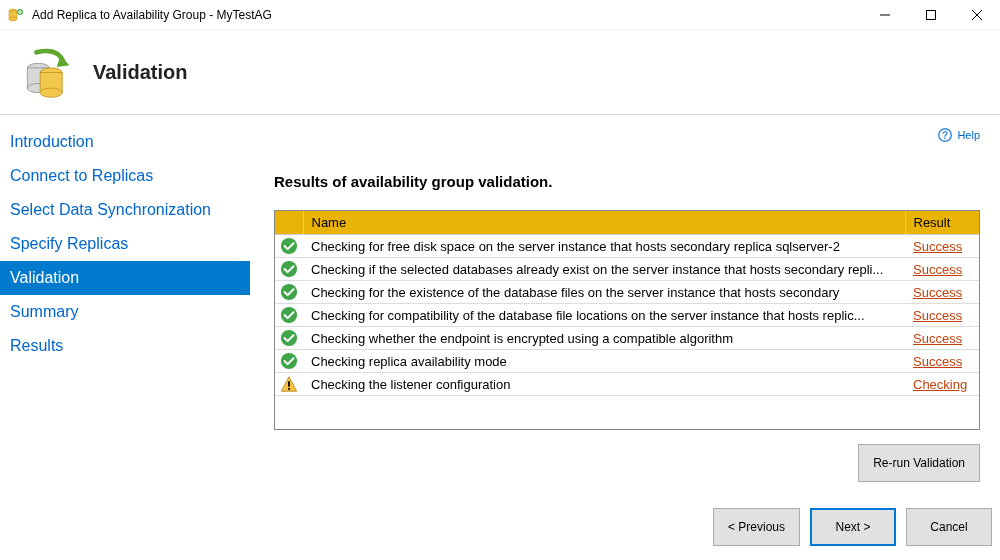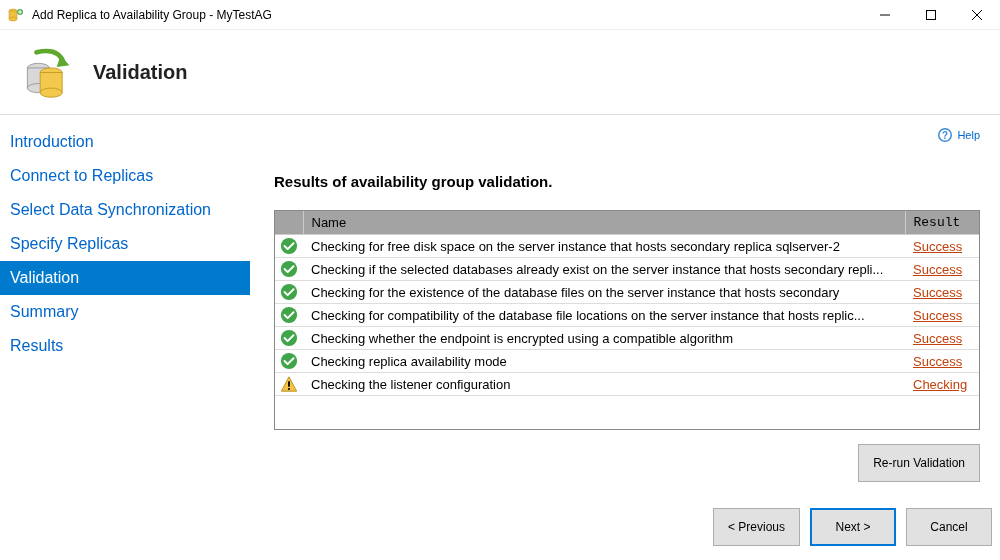--- a/index.html
+++ b/index.html
@@ -110,24 +110,24 @@
       width: 100%;
       border-collapse: collapse;
       font-size: 13px;
     }
     th {
       text-align: left;
       font-weight: normal;
       padding: 4px 8px;
       border-bottom: 1px solid #ccc;
       border-right: 1px solid #ccc;
-      background: #a3a3a3;
+      background: #eab308;
       margin-left: 28px;
     }
-    th:last-child { border-right: none; font-family: Liberation Mono, monospace; }
+    th:last-child { border-right: none; }
     td {
       padding: 3px 8px;
       border-bottom: 1px solid #ddd;
       white-space: nowrap;
       overflow: hidden;
       text-overflow: ellipsis;
     }
     .col-icon { width: 28px; padding: 2px 4px; text-align: center; }
     .col-name { max-width: 520px; }
     .col-result { width: 70px; }

